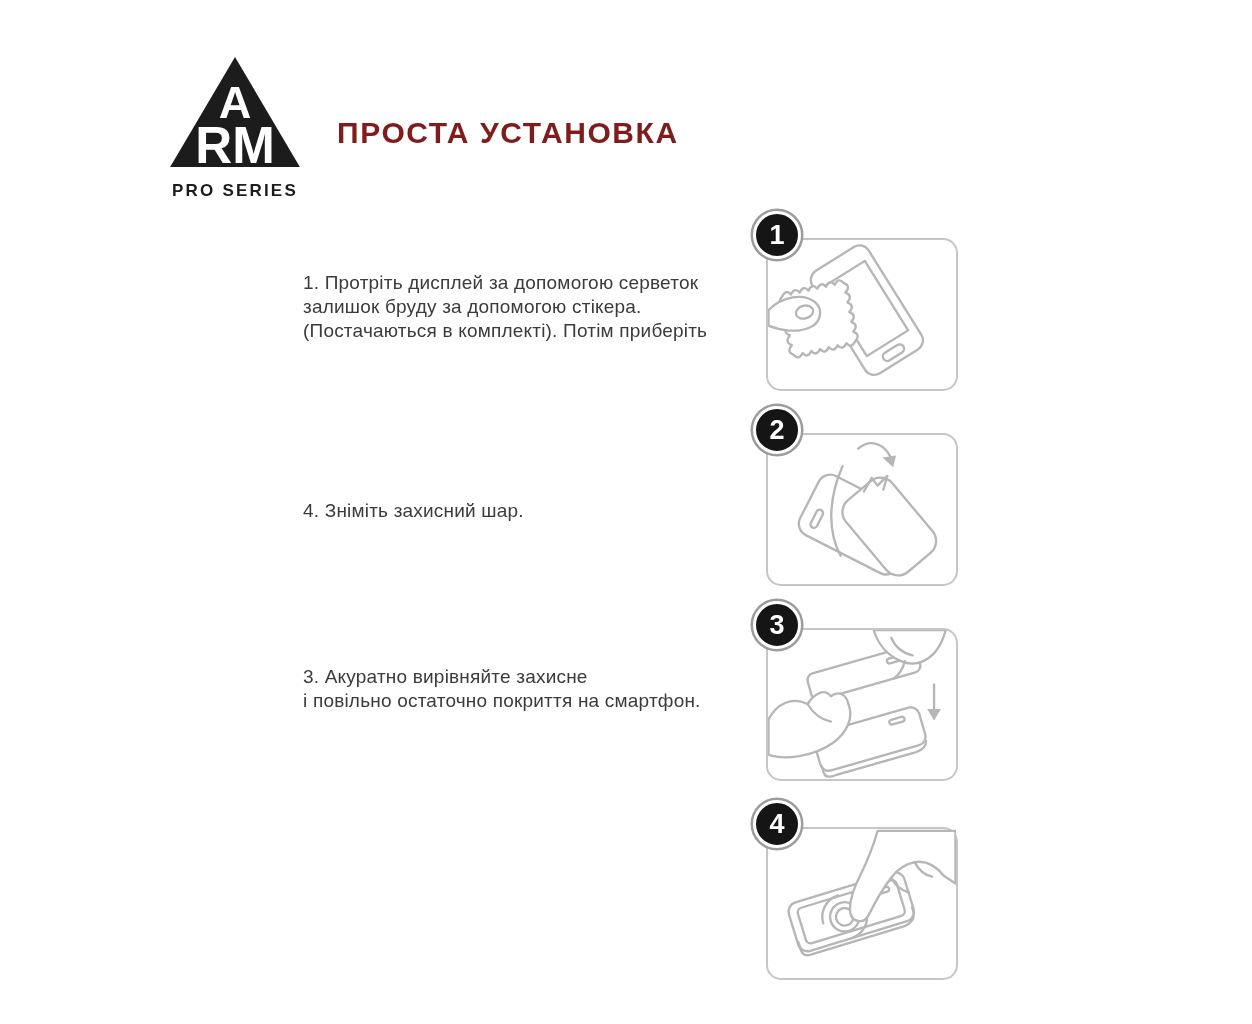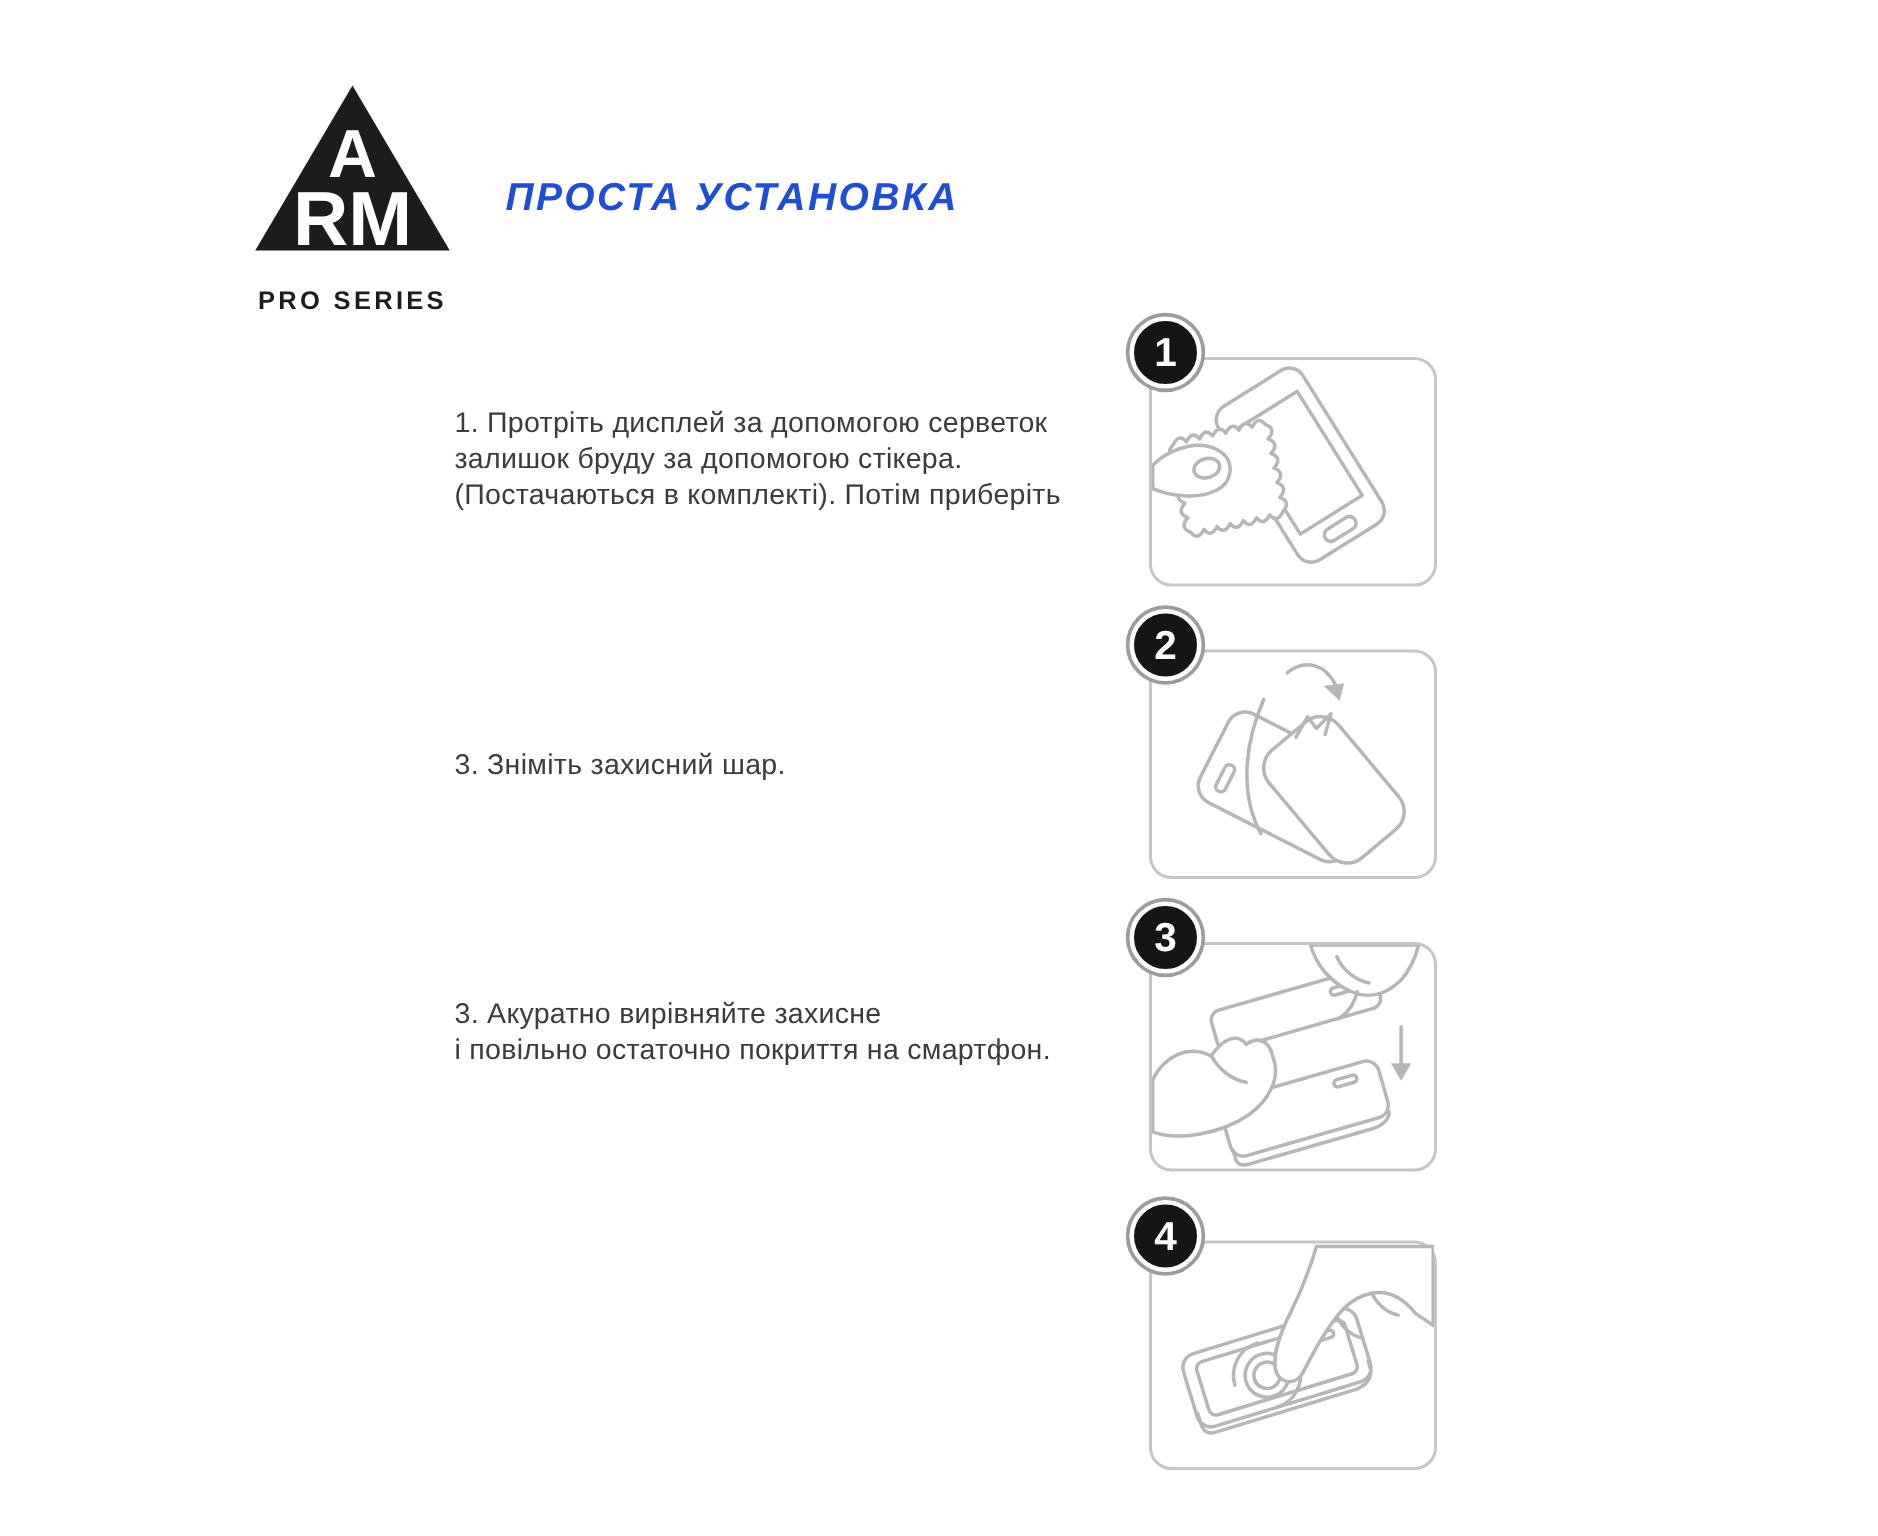--- a/index.html
+++ b/index.html
@@ -1,24 +1,24 @@
 <!DOCTYPE html>
 <html><head>
 <meta charset="utf-8">
 <style>
   html,body{margin:0;padding:0;background:#ffffff;}
   .page{position:relative;width:1252px;height:1024px;background:#ffffff;overflow:hidden;
         font-family:"Liberation Sans",sans-serif;}
   
   .logo{position:absolute;left:167px;top:55px;width:136px;text-align:center;}
   .logo svg{display:block;width:136px;height:114px;margin:0 auto;}
-  .logo-sub{margin-top:22px;font-size:17px;font-weight:700;letter-spacing:2.2px;color:#1c1c1c;white-space:nowrap;}
+  .logo-sub{margin-top:12px;font-size:17px;font-weight:700;letter-spacing:2.2px;color:#1c1c1c;white-space:nowrap;}
   
-  .title{position:absolute;left:337px;top:116px;margin:0;font-size:26px;font-weight:700;
-         letter-spacing:1.6px;color:#1d4ed8;white-space:nowrap;font-style:italic;}
+  .title{position:absolute;left:337px;top:116px;margin:0;font-size:30px;font-weight:700;
+         letter-spacing:1.6px;color:#7f1d1d;white-space:nowrap;}
   
   .step-text{position:absolute;left:303px;font-size:19px;line-height:24px;color:#3b3b3b;letter-spacing:0.2px;}
   .t1{top:271px}.t2{top:499px}.t3{top:665px}.t4{top:863px}
   
   .figure{position:absolute;left:753px;width:212px;height:186px;}
   .f1{top:211px}.f2{top:406px}.f3{top:601px}.f4{top:800px}
   .illus-box{position:absolute;left:13px;top:27px;width:192px;height:153px;border:2px solid #c6c6c6;
              border-radius:15px;box-sizing:border-box;background:#fff;}
   .illus-box svg{width:100%;height:100%;display:block;}
   .badge{position:absolute;left:0;top:0;width:42px;height:42px;border-radius:50%;background:#151515;
@@ -64,21 +64,21 @@
           <ellipse cx="37" cy="74" rx="9" ry="6.5" transform="rotate(-16 37 74)"></ellipse>
         </g>
       </svg>
     </div>
     <div class="badge">
       <span>1</span>
     </div>
   </div>
 
   <div class="step-text t2">
-    <div>3. Зніміть захисний шар.</div>
+    <div>4. Зніміть захисний шар.</div>
   </div>
   <div class="figure f2">
     <div class="illus-box">
       <svg viewBox="0 0 192 153">
         <g fill="none" stroke="#b6b6b6" stroke-width="2.4" stroke-linecap="round" stroke-linejoin="round">
           <g transform="translate(92,92) rotate(-63)">
             <rect x="-34" y="-56" width="68" height="112" rx="13" fill="#fff"></rect>
             <rect x="-24" y="-44" width="20" height="7" rx="3.5"></rect>
           </g>
           <g transform="translate(124,94) rotate(-40)">

